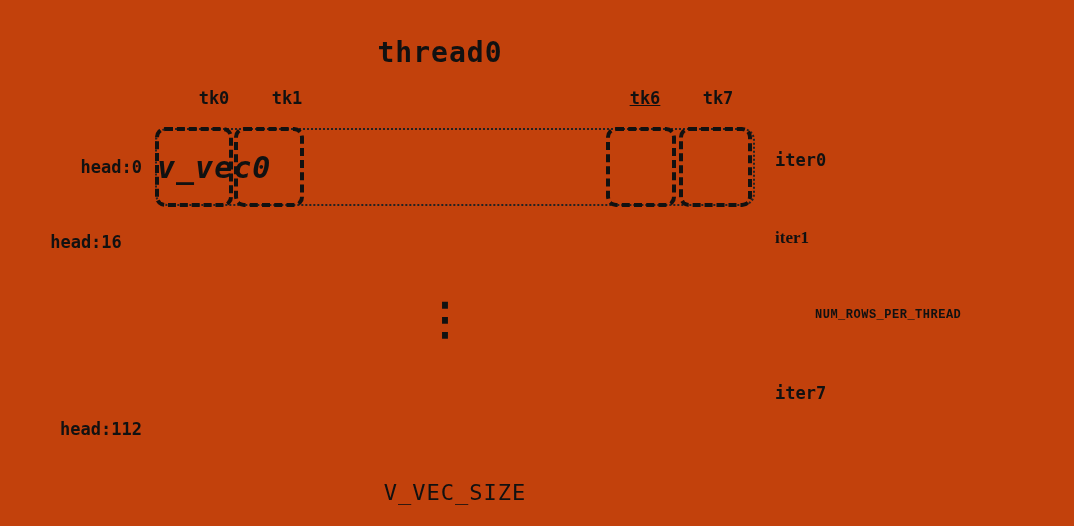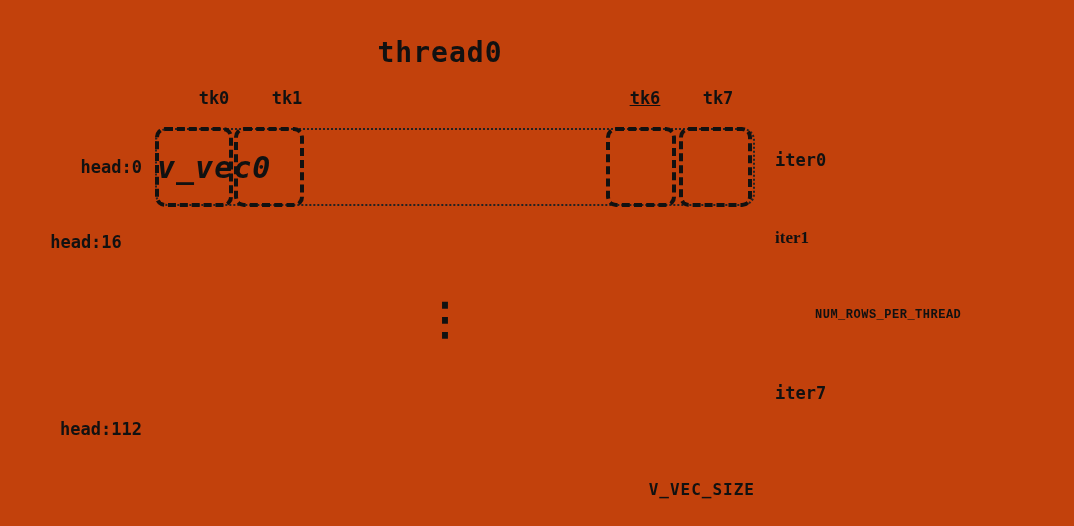--- a/index.html
+++ b/index.html
@@ -107,23 +107,23 @@
     font-size: 12px;
     font-weight: bold;
     letter-spacing: 0.5px;
     font-family: Liberation Mono, monospace;
   }
 
   .bottom-label {
     top: 480px;
     left: 155px;
     width: 600px;
-    text-align: right;
-    font-size: 16px;
-    font-weight: bold;
+    text-align: center;
+    font-size: 22px;
+    font-weight: normal;
     letter-spacing: 1px;
   }
 </style>
 </head>
 <body>
 
 <div class="canvas">
 
   <div class="abs title">thread0</div>
 

